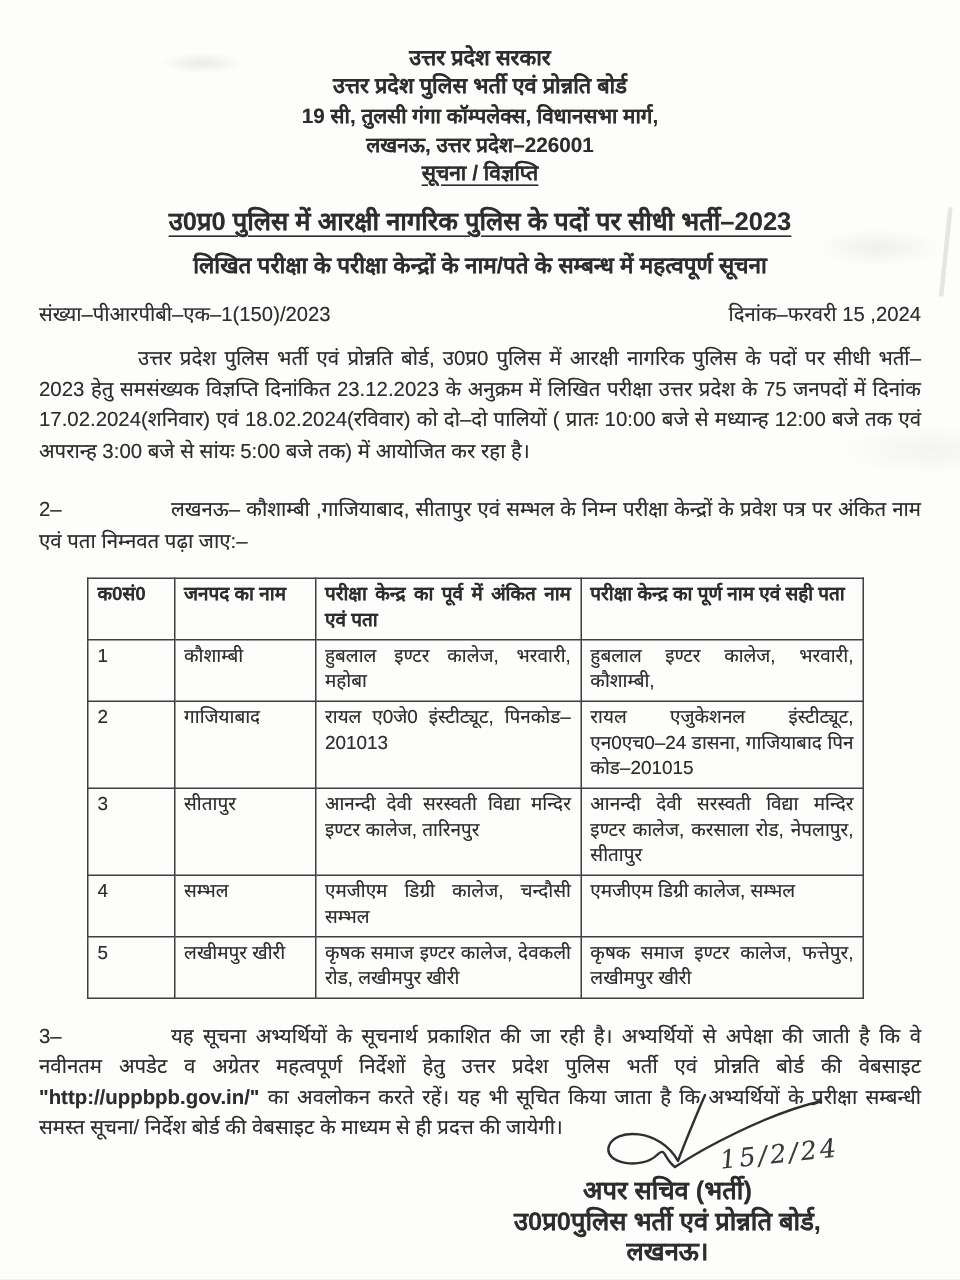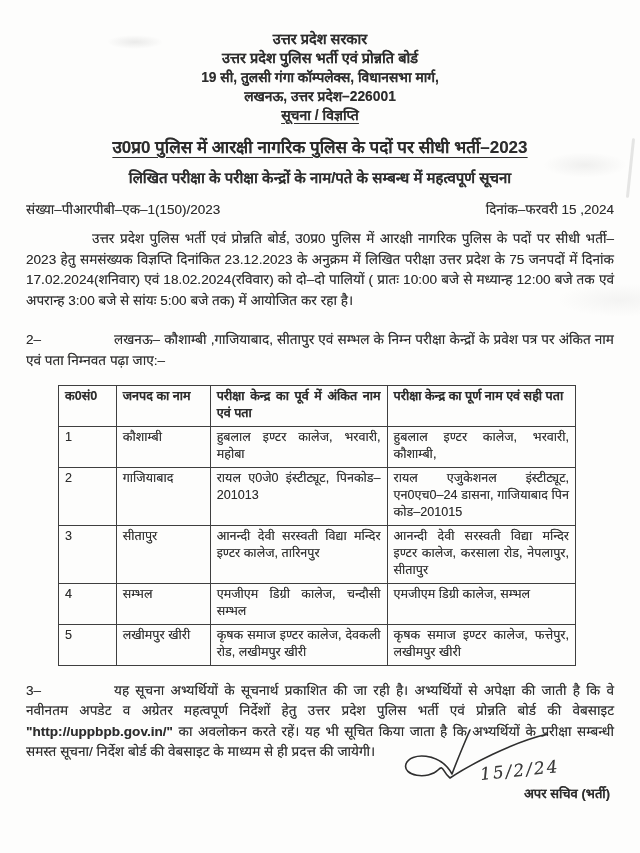--- a/index.html
+++ b/index.html
@@ -45,21 +45,21 @@
   table.centers .c1{width:84px;}
   table.centers .c2{width:176px;text-align:justify;}
   table.centers .c3{width:188px;text-align:justify;}
   .url{font-weight:bold;}
   .sig-scribble{position:absolute;top:726px;right:58px;width:190px;height:72px;}
   .hand-date{position:absolute;top:760px;right:80px;
     font-family:"DejaVu Serif",serif;font-style:italic;
     font-size:17px;letter-spacing:2px;color:#3a3a3a;
     transform:rotate(-6deg);}
   .sig-block{position:absolute;top:784px;right:30px;width:330px;
-    text-align:right;font-weight:bold;font-size:13px;line-height:20.5px;}
+    text-align:center;font-weight:bold;font-size:17px;line-height:20.5px;}
   .edge-mark{position:absolute;top:138px;right:8px;width:3px;height:60px;
     background:rgba(120,120,120,0.18);border-radius:2px;transform:rotate(6deg);}
 </style>
 </head>
 <body>
 
 <div class="page">
   <div class="edge-mark"></div>
   <div class="content">
 
@@ -134,14 +134,16 @@
 
   </div>
 
   <svg class="sig-scribble" viewBox="0 0 190 72" fill="none">
     <path d="M78 4 C 72 18, 66 32, 60 48 M60 48 C 48 26, 18 26, 14 38 C 10 50, 36 54, 46 44 C 52 38, 50 46, 58 52 M58 52 C 76 40, 120 16, 156 8 L150 10" stroke="#2f2f2f" stroke-width="1.6" stroke-linecap="round"></path>
   </svg>
   <div class="hand-date">15/2/24</div>
 
   <div class="sig-block">
     <div>अपर सचिव (भर्ती)</div>
+    <div>उ0प्र0पुलिस भर्ती एवं प्रोन्नति बोर्ड,</div>
+    <div>लखनऊ।</div>
   </div>
 </div>
 
 </body></html>

